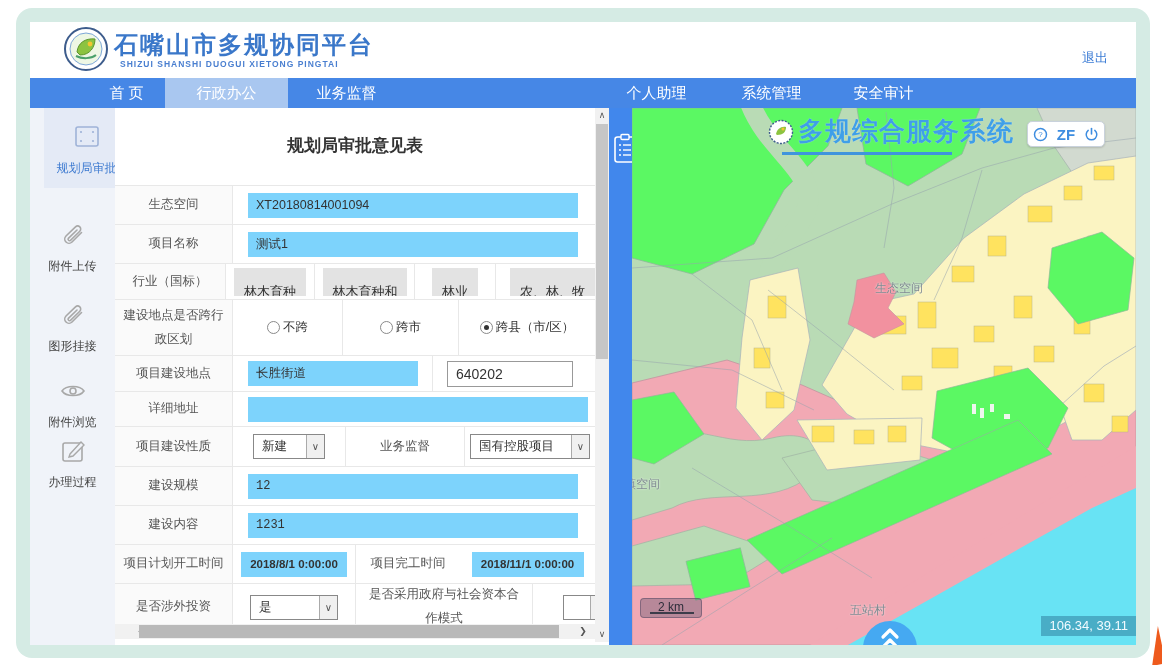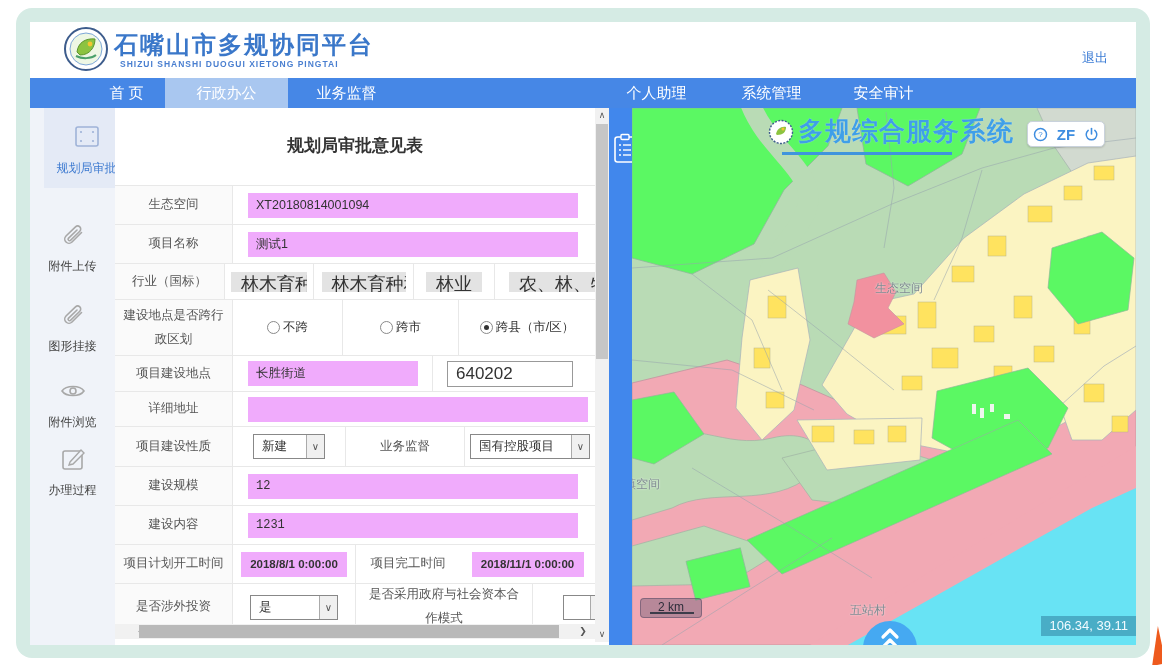--- a/index.html
+++ b/index.html
@@ -30,24 +30,24 @@
   .sitem.active .ic { color:#9fb3d8; }
   .sitem.active .slab { color:#3d7ad0; }
 
   
   .fpane { position:absolute; left:85px; top:86px; width:480px; height:537px; background:#fff; overflow:hidden; }
   .ftitle { position:absolute; left:0; top:26px; width:480px; text-align:center; font-size:17px; font-weight:bold; color:#333; }
   .ftable { position:absolute; left:0; top:77px; width:480px; border-top:1px solid #e8e8e8; }
   .row { display:flex; border-bottom:1px solid #e8e8e8; align-items:stretch; }
   .lab { width:118px; background:#fafafa; border-right:1px solid #e8e8e8; display:flex; align-items:center; justify-content:center; text-align:center; color:#555; font-size:12.5px; line-height:1.9; padding:2px 6px; }
   .val { flex:1; display:flex; align-items:center; padding-left:15px; position:relative; }
-  .ipt { background:#f0abfc; height:25px; line-height:25px; padding:0 8px; font-size:12.5px; color:#333; white-space:nowrap; overflow:hidden; }
+  .ipt { background:#7dd3fc; height:25px; line-height:25px; padding:0 8px; font-size:12.5px; color:#333; white-space:nowrap; overflow:hidden; }
   .mono { font-family:"Liberation Mono","DejaVu Sans Mono",monospace; font-size:12px; }
   .cellsep { width:1px; background:#e8e8e8; align-self:stretch; }
-  .gbtn { background:#e3e3e3; height:20px; line-height:24px; padding:0 10px; font-size:18px; color:#333; white-space:nowrap; overflow:hidden; cursor:pointer; }
+  .gbtn { background:#e3e3e3; height:28px; line-height:24px; padding:12px 10px; font-size:13px; color:#333; white-space:nowrap; overflow:hidden; cursor:pointer; }
   .radio { display:flex; align-items:center; gap:3px; font-size:12.5px; color:#333; cursor:pointer; }
   .rdot { width:13px; height:13px; border:1px solid #8a8a8a; border-radius:50%; background:#fff; position:relative; }
   .radio.on .rdot:after { content:""; position:absolute; left:3px; top:3px; width:5px; height:5px; border-radius:50%; background:#333; }
   .sel { display:flex; align-items:stretch; border:1px solid #888; background:#fff; height:25px; cursor:pointer; }
   .sel .sv { padding:0 8px; font-size:12.5px; color:#333; line-height:23px; white-space:nowrap; overflow:hidden; flex:1; }
   .sel .sa { width:18px; background:#f0f0f0; border-left:1px solid #aaa; color:#555; font-size:10px; display:flex; align-items:center; justify-content:center; }
   .midlab { text-align:center; color:#555; font-size:12.5px; line-height:1.9; }
 
   
   .vsb { position:absolute; left:565px; top:86px; width:14px; height:534px; background:#f1f1f1; }
@@ -131,21 +131,21 @@
         </svg>
         <span class="slab">图形挂接</span>
       </div>
       <div class="sitem" style="top:268px;">
         <svg class="ic" viewBox="0 0 30 30">
           <path d="M4,15 C8,9 22,9 26,15 C22,21 8,21 4,15 Z" fill="none" stroke="currentColor" stroke-width="1.6"></path>
           <circle cx="15" cy="15" r="3" fill="none" stroke="currentColor" stroke-width="1.6"></circle>
         </svg>
         <span class="slab">附件浏览</span>
       </div>
-      <div class="sitem" style="top:336px;">
+      <div class="sitem" style="top:328px;">
         <svg class="ic" viewBox="0 0 30 30">
           <rect x="5" y="7" width="19" height="18" rx="2" fill="none" stroke="currentColor" stroke-width="1.6"></rect>
           <path d="M12,18 L23,6 L26,9 L15,20 L11,21 Z" fill="#f0f3f9" stroke="currentColor" stroke-width="1.4"></path>
         </svg>
         <span class="slab">办理过程</span>
       </div>
     </div>
 
     <div class="fpane">
       <div class="ftitle">规划局审批意见表</div>
@@ -210,21 +210,21 @@
                 </label>
             </div>
           </div>
         </div>
 
         <div class="row" style="height:36px">
           <div class="lab">项目建设地点</div>
           <div class="val">
             <div class="ipt" style="width:170px">长胜街道</div>
             <div class="cellsep" style="margin-left:14px"></div>
-            <div style="border:1px solid #999;background:#fff;height:26px;line-height:24px;padding:0 8px;font-size:17px;color:#333;width:126px;margin-left:14px">640202</div>
+            <div style="border:1px solid #999;background:#fff;height:26px;line-height:24px;padding:0 8px;font-size:14px;color:#333;width:126px;margin-left:14px">640202</div>
           </div>
         </div>
 
         <div class="row" style="height:35px">
           <div class="lab">详细地址</div>
           <div class="val">
               <div class="ipt" style="width:340px"></div>
             </div>
         </div>
 

